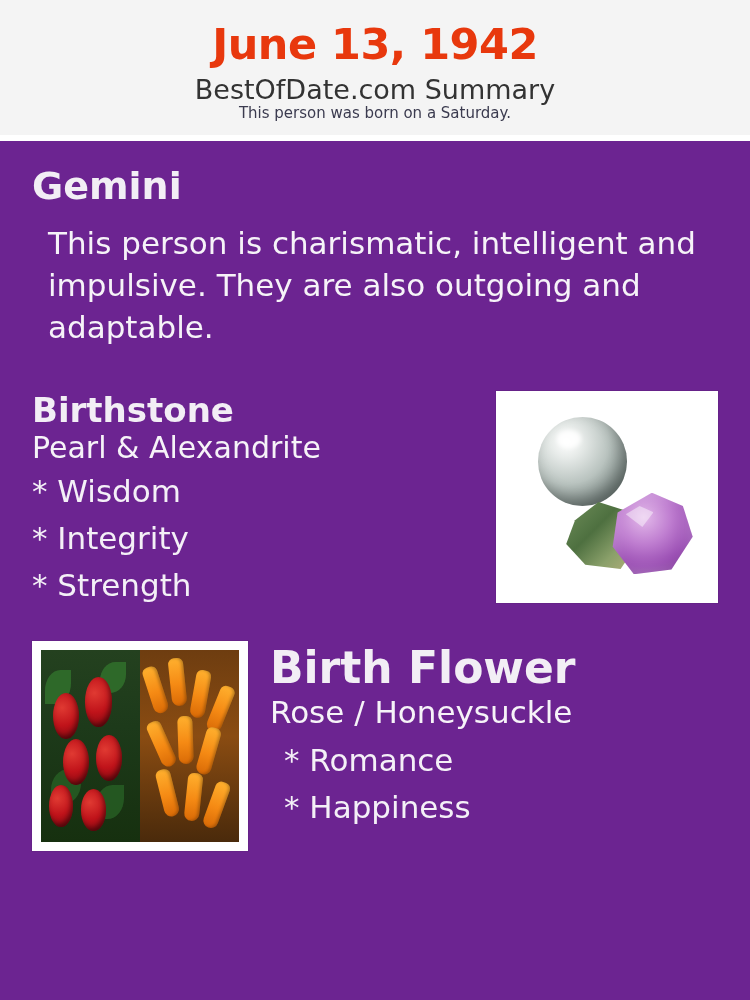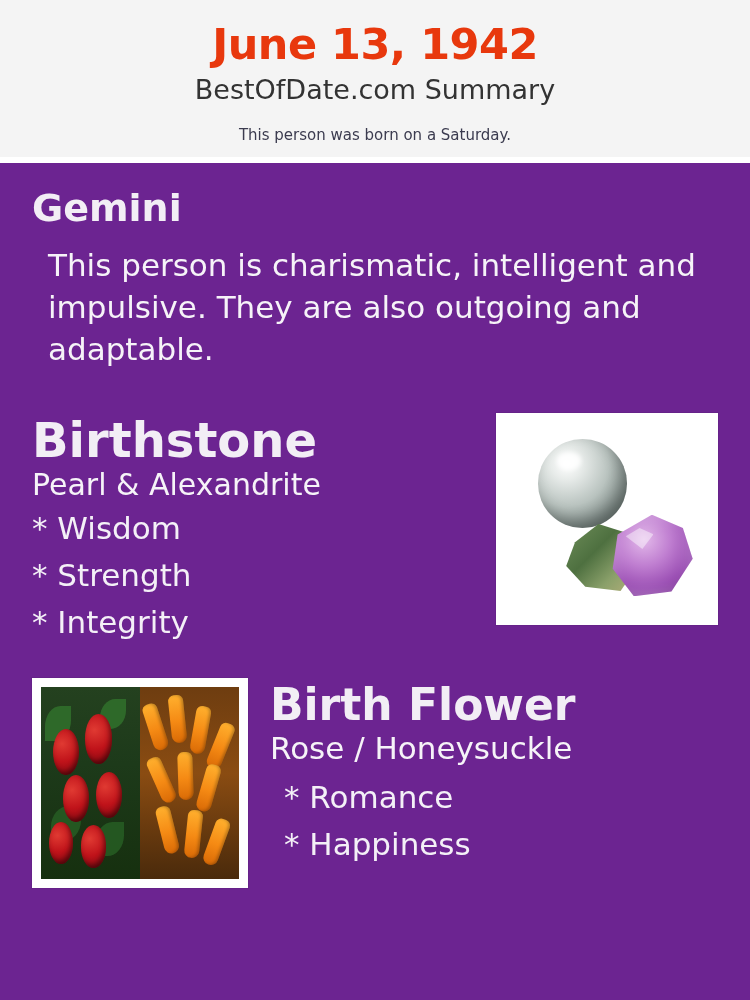--- a/index.html
+++ b/index.html
@@ -34,21 +34,21 @@
     font-size: 43px;
     font-weight: bold;
     line-height: 1.05;
     letter-spacing: -0.5px;
     margin: 0 0 8px 0;
   }
   .header-site {
     color: #333333;
     font-size: 27px;
     line-height: 1.1;
-    margin: 0 0 22px 0;
+    margin: 0 0 0 0;
   }
   .header-sub {
     color: #3b3b4f;
     font-size: 15px;
     line-height: 1.1;
     margin: 0;
   }
   .header-rule {
     height: 6px;
     background: #ffffff;
@@ -85,21 +85,21 @@
   .stone-block {
     margin-top: 42px;
     display: flex;
     align-items: flex-start;
     justify-content: space-between;
   }
   .stone-text {
     padding-top: 2px;
   }
   .block-title {
-    font-size: 48px;
+    font-size: 34px;
     font-weight: bold;
     line-height: 1.05;
     margin: 0 0 2px 0;
     color: #f2eef5;
   }
   .block-sub {
     font-size: 30px;
     line-height: 1.2;
     margin: 0 0 10px 0;
     color: #f6f3f8;
@@ -268,22 +268,22 @@
     <div class="zodiac">
       <div class="sign-title">Gemini</div>
       <div class="sign-desc">This person is charismatic, intelligent and impulsive. They are also outgoing and adaptable.</div>
     </div>
 
     <div class="stone-block">
       <div class="stone-text">
         <div class="block-title">Birthstone</div>
         <div class="block-sub">Pearl &amp; Alexandrite</div>
         <div class="bullet">* Wisdom</div>
+        <div class="bullet">* Integrity</div>
         <div class="bullet">* Strength</div>
-        <div class="bullet">* Integrity</div>
       </div>
       <div class="thumb thumb-stone">
         <div class="thumb-inner">
           <div class="pearl"></div>
           <div class="rough"></div>
           <div class="gem"></div>
         </div>
       </div>
     </div>
 

